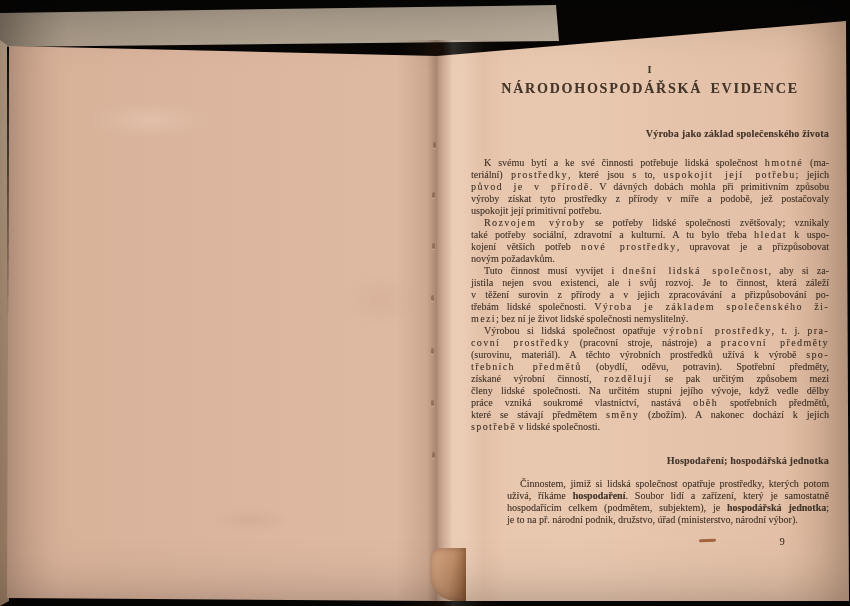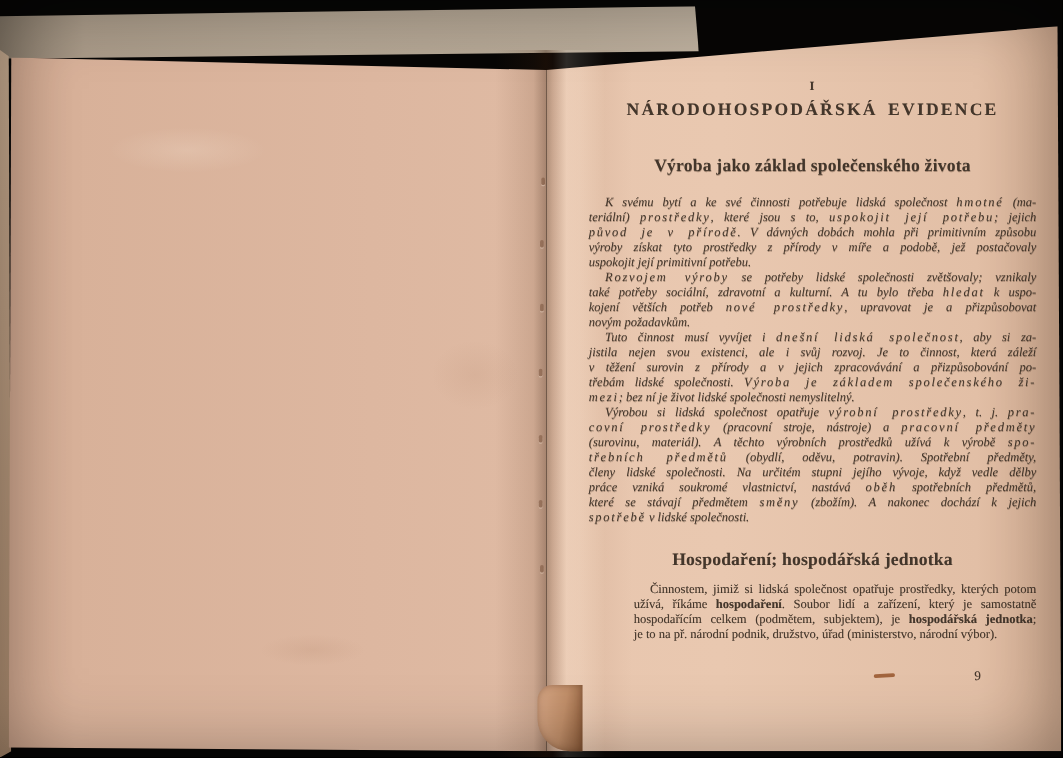--- a/index.html
+++ b/index.html
@@ -69,23 +69,23 @@
       radial-gradient(50px 40px at 380px 300px,rgba(140,90,60,.08),transparent 70%);
   }
   
   #col{
     position:absolute;left:471px;top:0;width:358px;
     color:var(--ink);font-size:10px;
     text-shadow:0.2px 0.2px 0 rgba(60,40,25,.35);
   }
   .chapnum{margin-top:64px;text-align:center;font-weight:bold;font-size:10px;line-height:12px;letter-spacing:1px;}
   .chaptitle{margin-top:6px;text-align:center;font-weight:bold;font-size:14px;line-height:13px;letter-spacing:1.8px;word-spacing:3px;}
-  .secheading{text-align:center;font-weight:bold;font-size:14px;line-height:13px;letter-spacing:.2px;}
+  .secheading{text-align:right;font-weight:bold;font-size:10px;line-height:13px;letter-spacing:.2px;}
   #sec0 .secheading{margin-top:32px;}
-  #sec0 .paras{margin-top:17px;font-style:italic;}
+  #sec0 .paras{margin-top:17px;}
   #sec1 .secheading{margin-top:21px;}
   #sec1 .paras{margin-top:11px;margin-left:36px;}
   .line{
     line-height:12px;text-align:justify;text-align-last:justify;
   }
   .line.last{text-align-last:left;}
   .line.first{text-indent:13px;}
   .sp{letter-spacing:1.4px;word-spacing:2px;}
   .b{font-weight:bold;}
   #pagenum{
@@ -146,20 +146,21 @@
             <div class="line"><span>jistila nejen svou existenci, ale i svůj rozvoj. Je to činnost, která záleží</span></div>
             <div class="line"><span>v těžení surovin z přírody a v jejich zpracovávání a přizpůsobování po-</span></div>
             <div class="line"><span>třebám lidské společnosti. </span><span class="sp">Výroba je základem společenského ži-</span></div>
             <div class="line last"><span class="sp">mezi</span><span>; bez ní je život lidské společnosti nemyslitelný.</span></div>
           </div>
           <div>
             <div class="line first"><span>Výrobou si lidská společnost opatřuje </span><span class="sp">výrobní prostředky</span><span>, t. j. </span><span class="sp">pra-</span></div>
             <div class="line"><span class="sp">covní prostředky</span><span> (pracovní stroje, nástroje) a </span><span class="sp">pracovní předměty</span></div>
             <div class="line"><span>(surovinu, materiál). A těchto výrobních prostředků užívá k výrobě </span><span class="sp">spo-</span></div>
             <div class="line"><span class="sp">třebních předmětů</span><span> (obydlí, oděvu, potravin). Spotřební předměty,</span></div>
+            <div class="line"><span>získané výrobní činností, </span><span class="sp">rozdělují</span><span> se pak určitým způsobem mezi</span></div>
             <div class="line"><span>členy lidské společnosti. Na určitém stupni jejího vývoje, když vedle dělby</span></div>
             <div class="line"><span>práce vzniká soukromé vlastnictví, nastává </span><span class="sp">oběh</span><span> spotřebních předmětů,</span></div>
             <div class="line"><span>které se stávají předmětem </span><span class="sp">směny</span><span> (zbožím). A nakonec dochází k jejich</span></div>
             <div class="line last"><span class="sp">spotřebě</span><span> v lidské společnosti.</span></div>
           </div>
         </div>
     </div>
     <div id="sec1">
       <div class="secheading">Hospodaření; hospodářská jednotka</div>
       <div class="paras">

